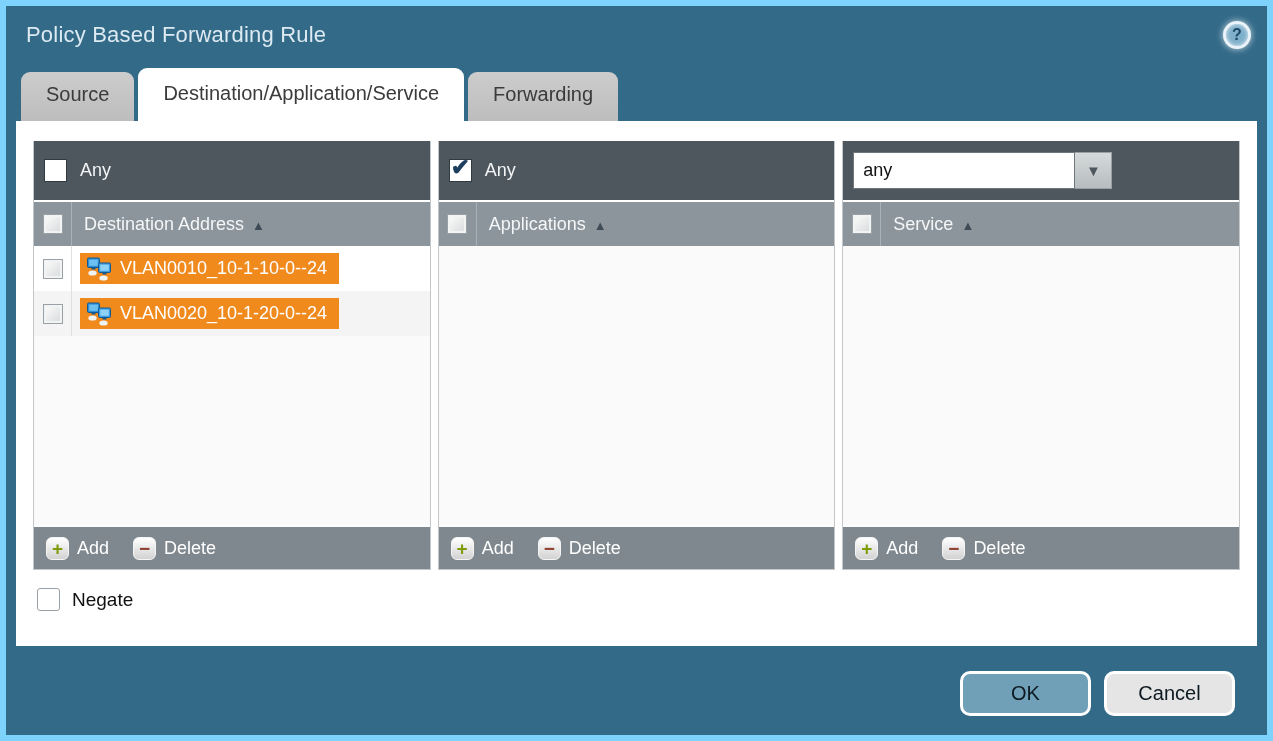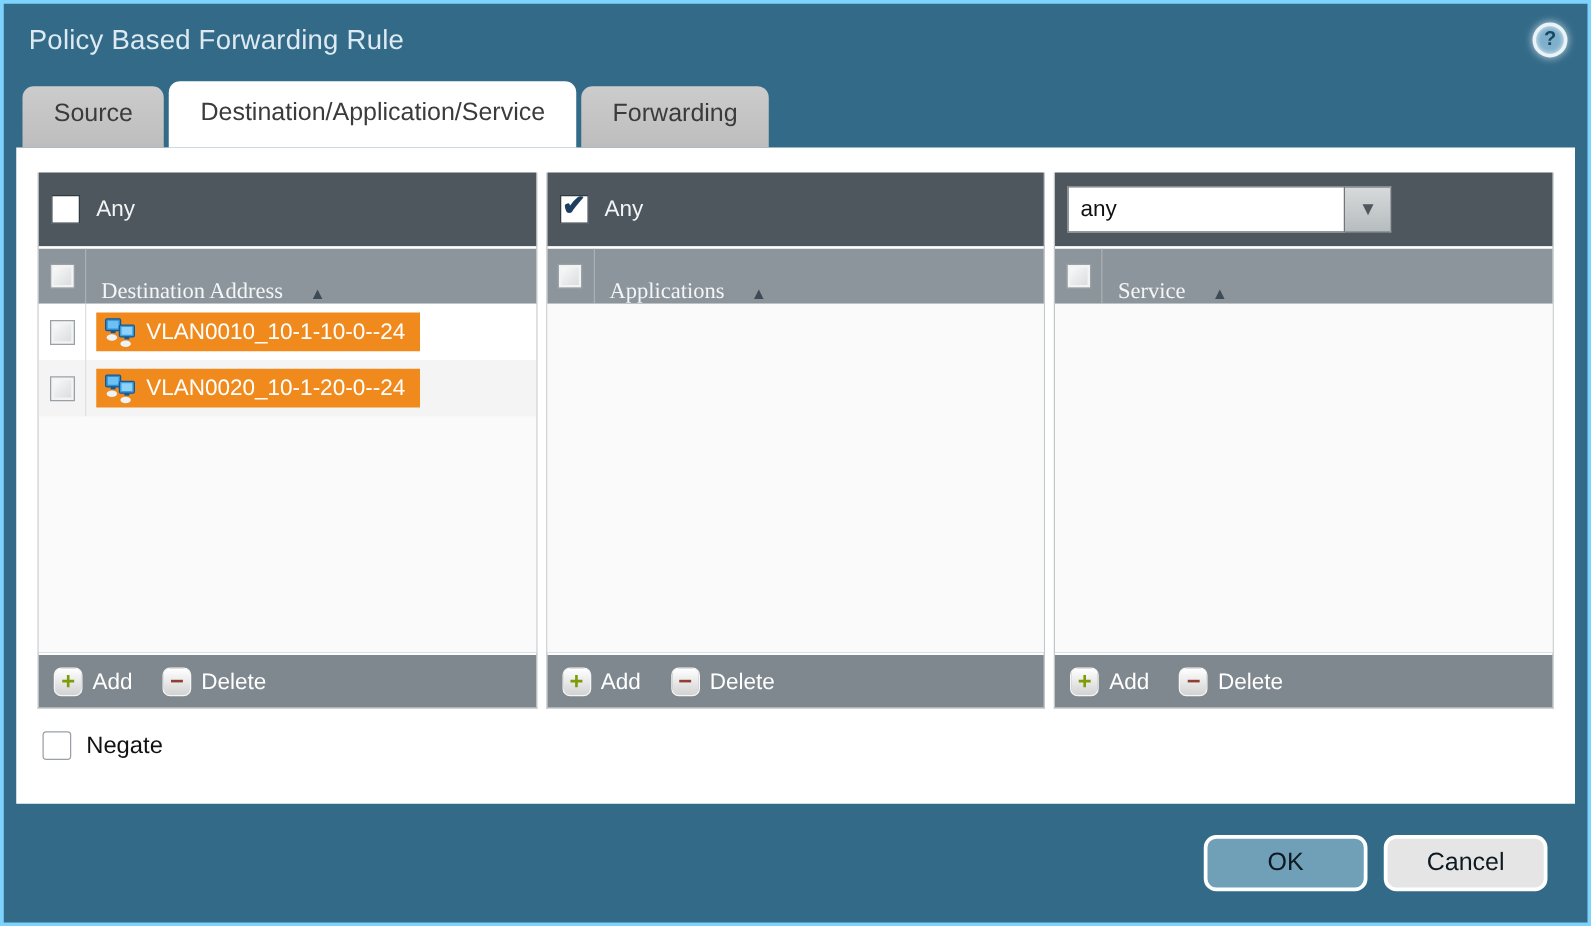--- a/index.html
+++ b/index.html
@@ -1,21 +1,21 @@
 <!DOCTYPE html>
 <html><head>
 <meta charset="utf-8">
 <style>
   * { box-sizing: border-box; margin: 0; padding: 0; }
   html,body { width: 1273px; height: 741px; }
   body { font-family: "Liberation Sans", sans-serif; background: #000; }
 
   .dialog {
     width: 1273px; height: 741px;
-    border: 3px solid #7dd3fc;
+    border: 6px solid #7dd3fc;
     background: #326A88;
     position: relative;
     overflow: hidden;
   }
 
   
   .titlebar { height: 58px; position: relative; display: flex; align-items: center; padding: 0 20px; }
   .title { color: #ddeaf2; font-size: 22px; letter-spacing: .2px; }
   .help-icon {
     position: absolute; right: 16px; top: 15px;
@@ -64,21 +64,21 @@
 
   .col-header {
     height: 46px; background: #8C959B; flex: none;
     display: flex; align-items: stretch;
     border-top: 2px solid #fff;
   }
   .hdr-cb-cell {
     width: 38px; flex: none; display: flex; align-items: center; justify-content: center;
     border-right: 1px solid #a9b1b6;
   }
-  .hdr-label-cell { display: flex; align-items: flex-end; padding-left: 12px; gap: 21px; font-family: Liberation Serif, serif; }
+  .hdr-label-cell { display: flex; align-items: center; padding-left: 12px; gap: 8px; }
   .hdr-label { color: #f4f6f7; font-size: 18px; }
   .sort-arrow { color: #3E4A55; font-size: 13px; padding-top: 2px; }
 
   .col-body { flex: 1; background: #FAFAFA; overflow: hidden; }
   .lrow { height: 45px; display: flex; align-items: center; background: #fff; }
   .lrow.alt { background: #f4f4f4; }
   .row-cb-cell {
     width: 38px; flex: none; align-self: stretch;
     display: flex; align-items: center; justify-content: center;
     border-right: 1px solid #e0e0e0;

